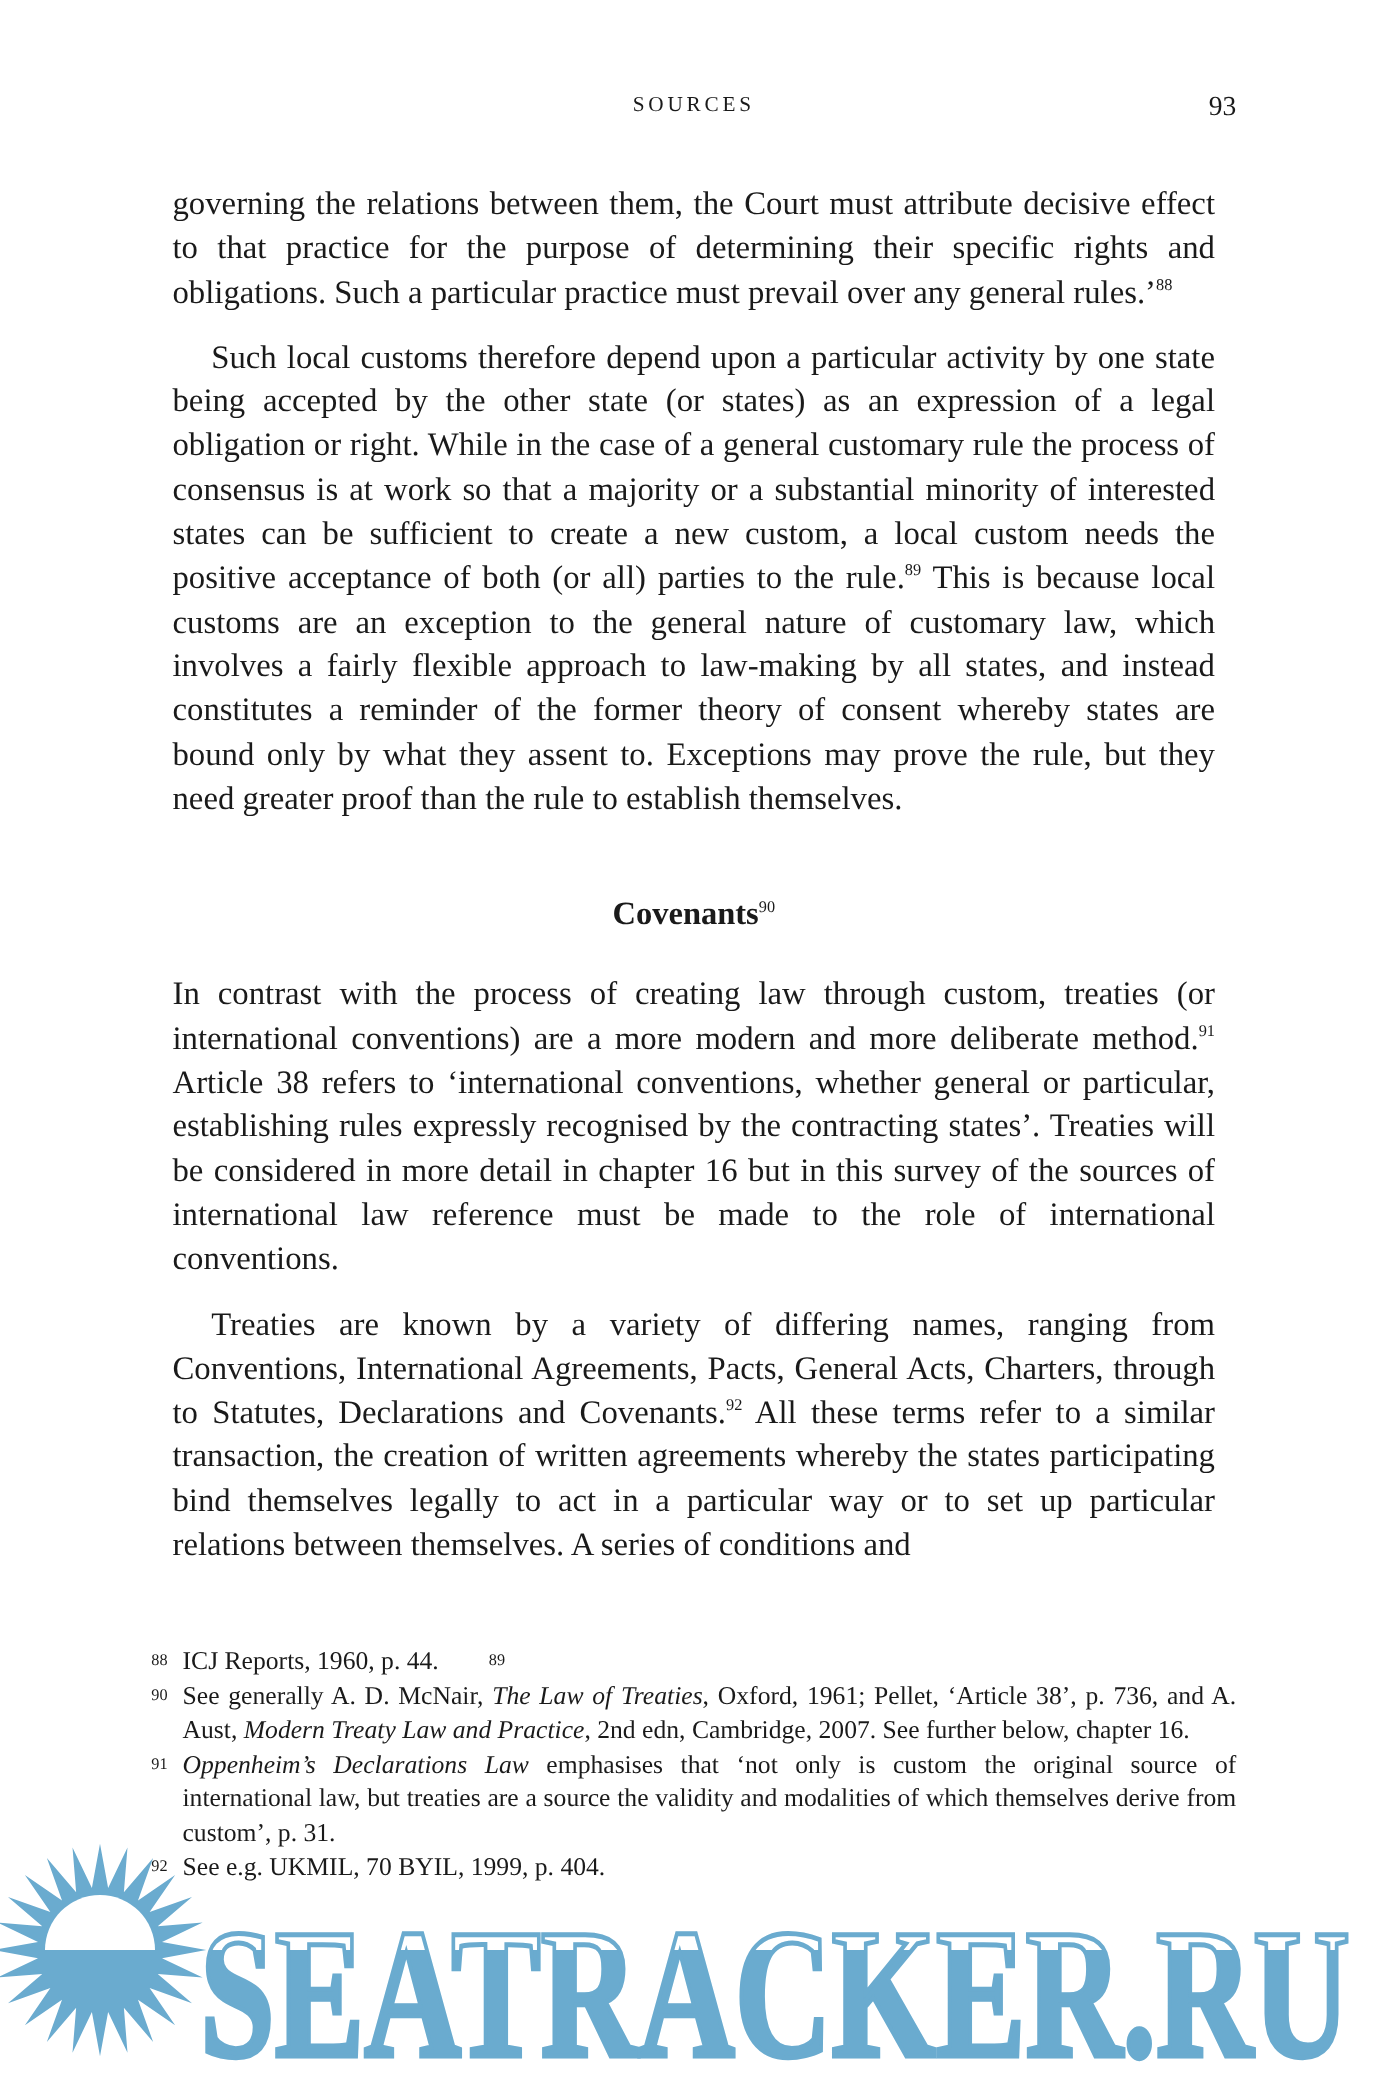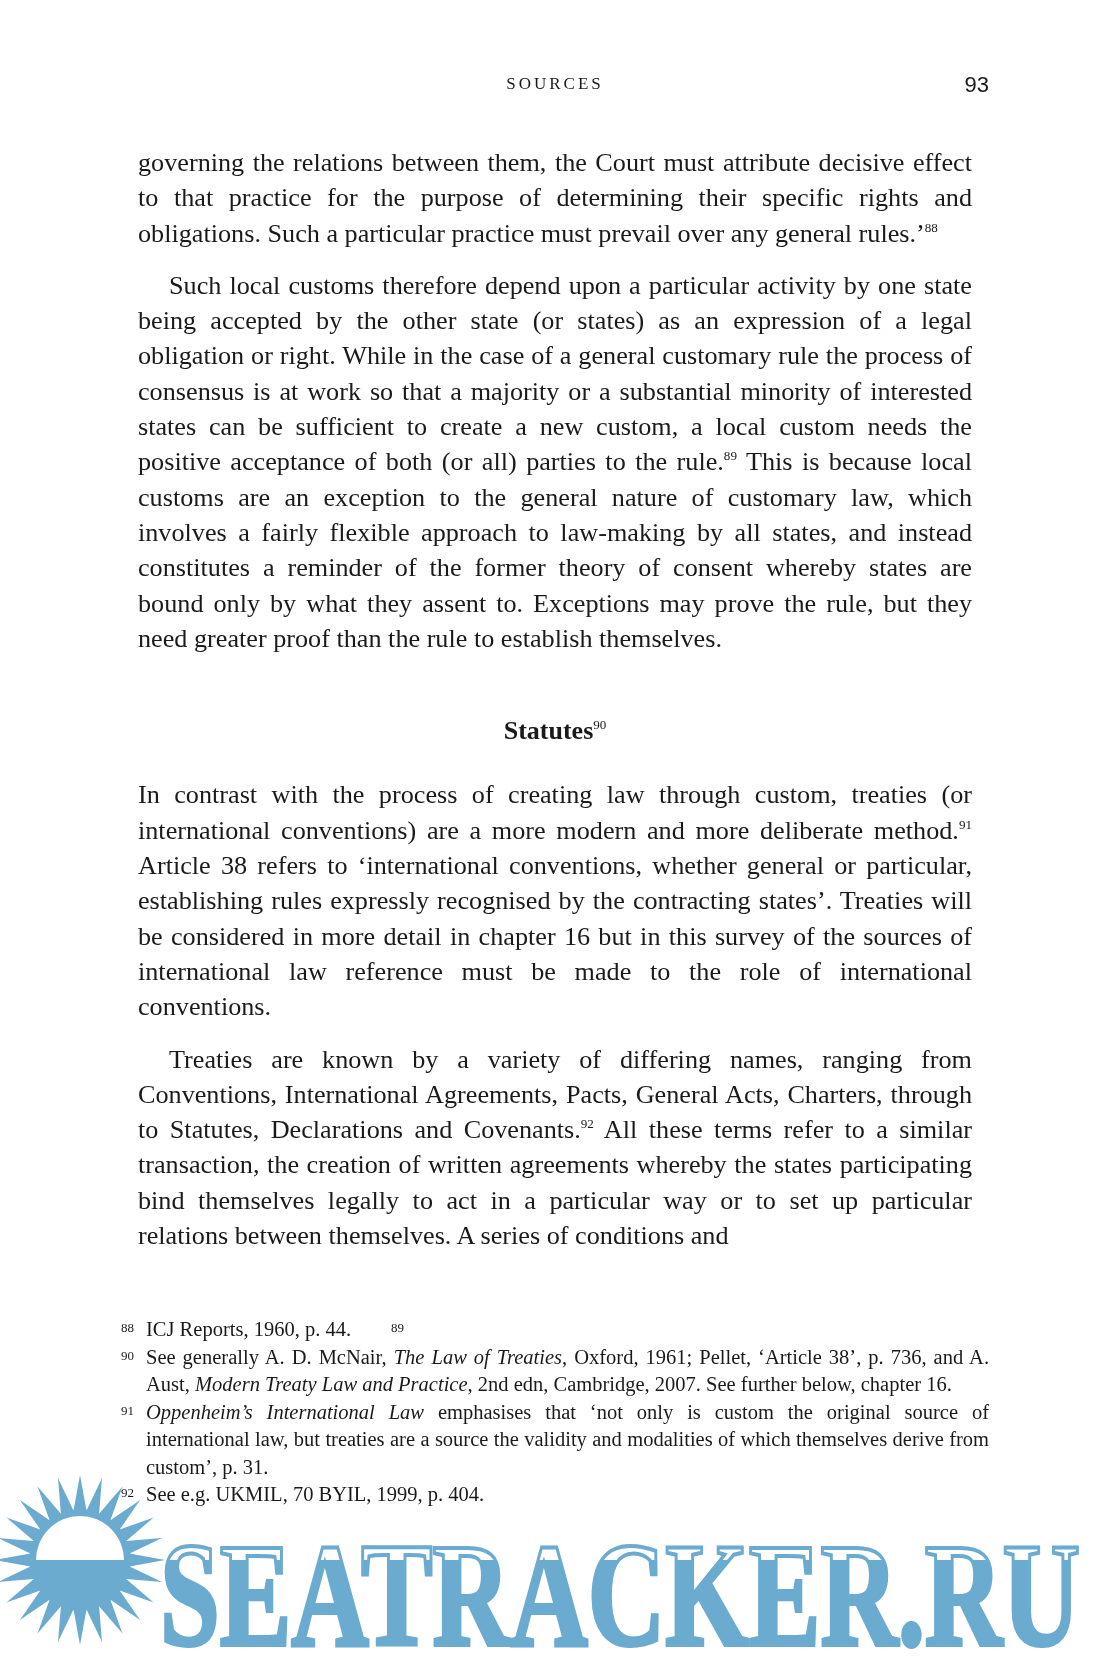--- a/index.html
+++ b/index.html
@@ -11,21 +11,21 @@
     .page { position: absolute; left: 0; top: 0; width: 1101px; height: 1280px; }
     .running-head {
       position: absolute; top: 74px; left: 121px; width: 868px; height: 24px;
     }
     .running-title {
       position: absolute; left: 0; right: 0; text-align: center;
       font-family: "Liberation Serif", serif; font-size: 17px; letter-spacing: 3px;
     }
     .page-number {
       position: absolute; right: 0; top: -2px;
-      font-family: Liberation Sans, sans-serif; font-size: 22px;
+      font-family: Liberation Serif, serif; font-size: 22px;
     }
     .body-text {
       position: absolute; left: 121px; top: 128px; width: 868px;
       font-family: "Liberation Serif", serif; font-size: 26.2px; line-height: 35.3px;
       text-align: justify;
     }
     .body-text p { margin: 17px; }
     .body-text p.indent { text-indent: 31px; }
     sup { font-size: 0.5em; line-height: 0; vertical-align: 0.75em; }
     .section-heading {
@@ -53,21 +53,21 @@
   <div class="running-head">
     <div class="running-title">SOURCES</div>
     <div class="page-number">93</div>
   </div>
 
   <div class="body-text">
     <p><span>governing the relations between them, the Court must attribute decisive effect to that practice for the purpose of determining their specific rights and obligations. Such a particular practice must prevail over any general rules.’</span><sup>88</sup></p>
 
     <p class="indent"><span>Such local customs therefore depend upon a particular activity by one state being accepted by the other state (or states) as an expression of a legal obligation or right. While in the case of a general customary rule the process of consensus is at work so that a majority or a substantial minority of interested states can be sufficient to create a new custom, a local custom needs the positive acceptance of both (or all) parties to the rule.</span><sup>89</sup><span> This is because local customs are an exception to the general nature of customary law, which involves a fairly flexible approach to law-making by all states, and instead constitutes a reminder of the former theory of consent whereby states are bound only by what they assent to. Exceptions may prove the rule, but they need greater proof than the rule to establish themselves.</span></p>
 
-    <div class="section-heading"><span>Statutes</span><sup style="font-weight:normal">90</sup></div>
+    <div class="section-heading"><span>Covenants</span><sup style="font-weight:normal">90</sup></div>
 
     <p><span>In contrast with the process of creating law through custom, treaties (or international conventions) are a more modern and more deliberate method.</span><sup>91</sup><span> Article 38 refers to ‘international conventions, whether general or particular, establishing rules expressly recognised by the contracting states’. Treaties will be considered in more detail in chapter 16 but in this survey of the sources of international law reference must be made to the role of international conventions.</span></p>
 
     <p class="indent"><span>Treaties are known by a variety of differing names, ranging from Conventions, International Agreements, Pacts, General Acts, Charters, through to Statutes, Declarations and Covenants.</span><sup>92</sup><span> All these terms refer to a similar transaction, the creation of written agreements whereby the states participating bind themselves legally to act in a particular way or to set up particular relations between themselves. A series of conditions and</span></p>
   </div>
 
   <div class="footnotes">
     <div class="fn-row">
       <div class="fn">
         <span class="fn-num">88</span>
@@ -76,21 +76,21 @@
       <div class="fn">
         <span class="fn-num">89</span>
       </div>
     </div>
     <div class="fn">
       <span class="fn-num">90</span>
       <span>See generally A. D. McNair, </span><em>The Law of Treaties</em><span>, Oxford, 1961; Pellet, ‘Article 38’, p. 736, and A. Aust, </span><em>Modern Treaty Law and Practice</em><span>, 2nd edn, Cambridge, 2007. See further below, chapter 16.</span>
     </div>
     <div class="fn">
       <span class="fn-num">91</span>
-      <em>Oppenheim’s International Law</em><span> emphasises that ‘not only is custom the original source of international law, but treaties are a source the validity and modalities of which themselves derive from custom’, p. 31.</span>
+      <em>Oppenheim’s Declarations Law</em><span> emphasises that ‘not only is custom the original source of international law, but treaties are a source the validity and modalities of which themselves derive from custom’, p. 31.</span>
     </div>
     <div class="fn">
       <span class="fn-num">92</span>
       <span>See e.g. UKMIL, 70 BYIL, 1999, p. 404.</span>
     </div>
   </div>
 
   <div class="watermark">
     <svg width="1101" height="195" viewBox="0 0 1101 195">
       <defs>

